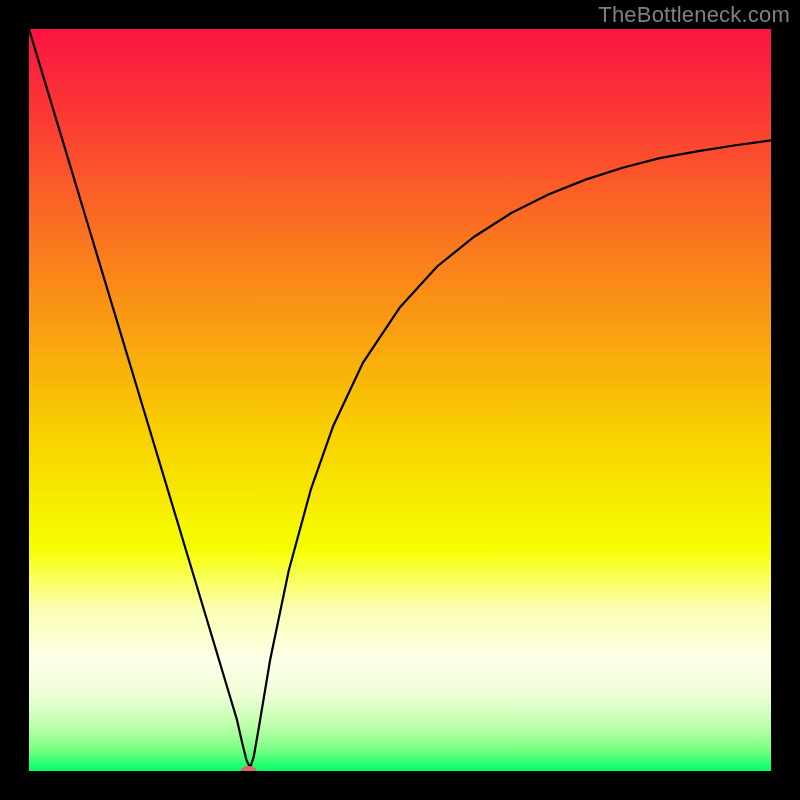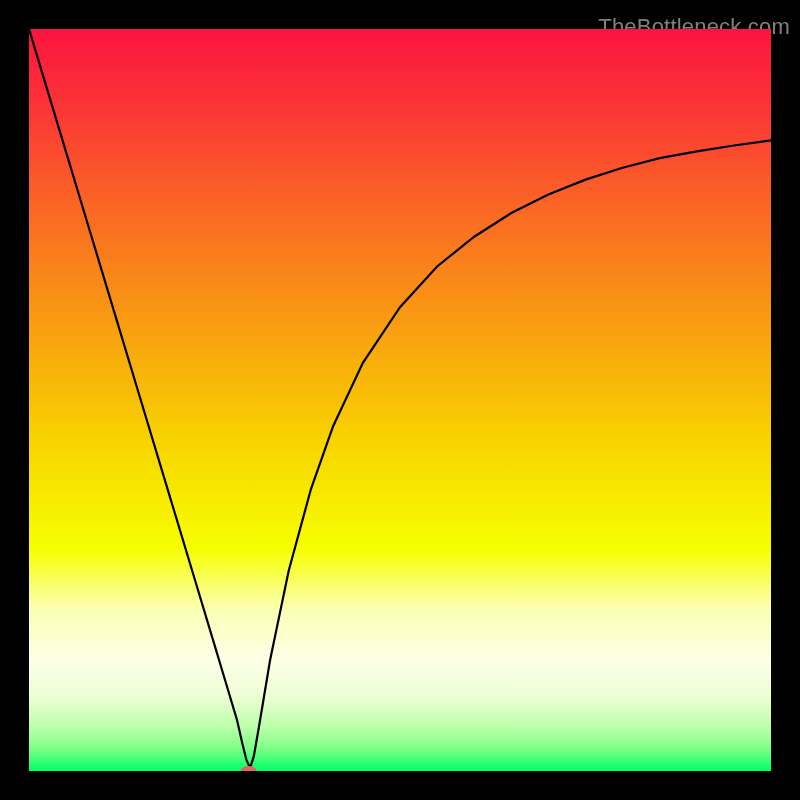--- a/index.html
+++ b/index.html
@@ -24,21 +24,21 @@
     width: 742px;
     height: 742px;
   }
   .plot-area svg {
     width: 742px;
     height: 742px;
     display: block;
   }
   .watermark {
     position: absolute;
-    top: 14px;
+    top: 2px;
     right: 10px;
     font-size: 22px;
     color: #808080;
     font-weight: 400;
     letter-spacing: 0.2px;
     user-select: none;
   }
 </style>
 </head>
 <body>

